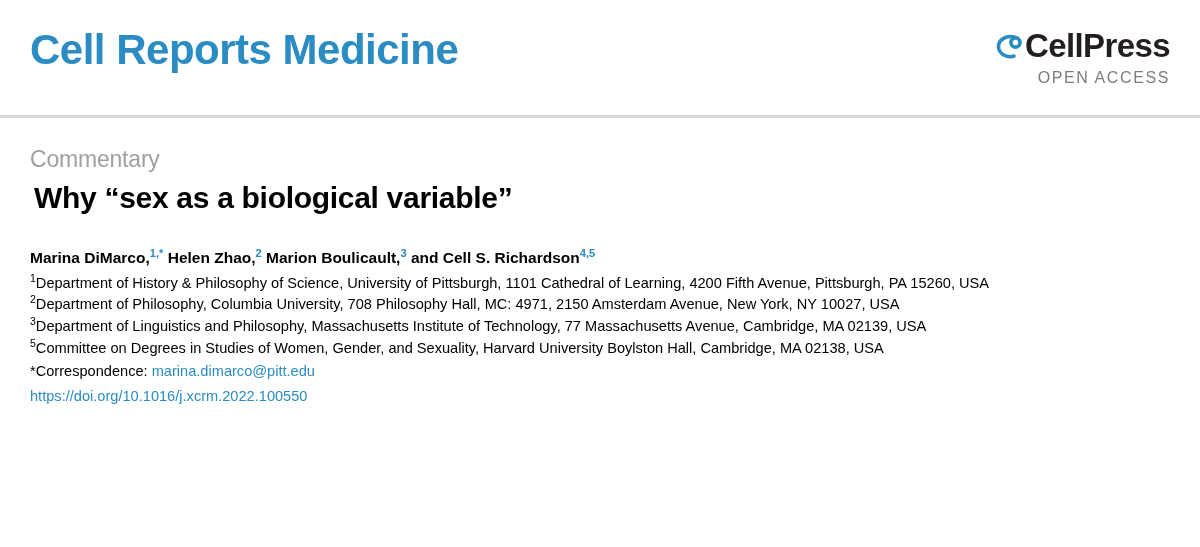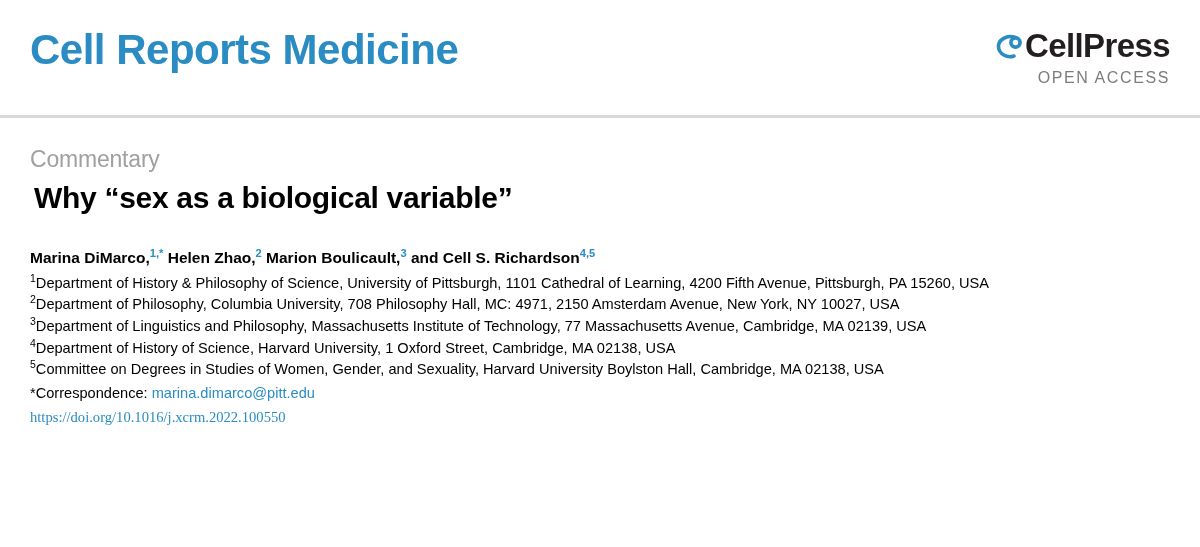--- a/index.html
+++ b/index.html
@@ -129,21 +129,20 @@
   .link {
     color: #2a8cc2;
     text-decoration: none;
   }
   .doi {
     display: block;
     margin-top: 3px;
     font-size: 14.6px;
     color: #2a8cc2;
     text-decoration: none;
-    font-family: Liberation Serif, serif;
   }
 </style>
 </head>
 <body>
 
 <div class="page">
 
   <div class="masthead">
     <div class="journal-title">Cell Reports Medicine</div>
 
@@ -169,21 +168,20 @@
     </h1>
 
     <div class="authors">
       <span>Marina DiMarco,</span><sup class="aff-link">1,*</sup><span> Helen Zhao,</span><sup class="aff-link">2</sup><span> Marion Boulicault,</span><sup class="aff-link">3</sup><span> and Cell S. Richardson</span><sup class="aff-link">4,5</sup>
     </div>
 
     <div class="affiliations">
       <div><sup>1</sup><span>Department of History &amp; Philosophy of Science, University of Pittsburgh, 1101 Cathedral of Learning, 4200 Fifth Avenue, Pittsburgh, PA 15260, USA</span></div>
       <div><sup>2</sup><span>Department of Philosophy, Columbia University, 708 Philosophy Hall, MC: 4971, 2150 Amsterdam Avenue, New York, NY 10027, USA</span></div>
       <div><sup>3</sup><span>Department of Linguistics and Philosophy, Massachusetts Institute of Technology, 77 Massachusetts Avenue, Cambridge, MA 02139, USA</span></div>
-      <div><sup>4</sup><span>Department of History of Science, Harvard University, 1 Oxford Street, Cambridge, MA 02138, USA</span></div>
       <div><sup>5</sup><span>Committee on Degrees in Studies of Women, Gender, and Sexuality, Harvard University Boylston Hall, Cambridge, MA 02138, USA</span></div>
     </div>
 
     <div class="correspondence">
       <span>*Correspondence:</span>
       <a class="link" href="#">marina.dimarco@pitt.edu</a>
       <a class="doi link" href="#">https://doi.org/10.1016/j.xcrm.2022.100550</a>
     </div>
   </div>
 

